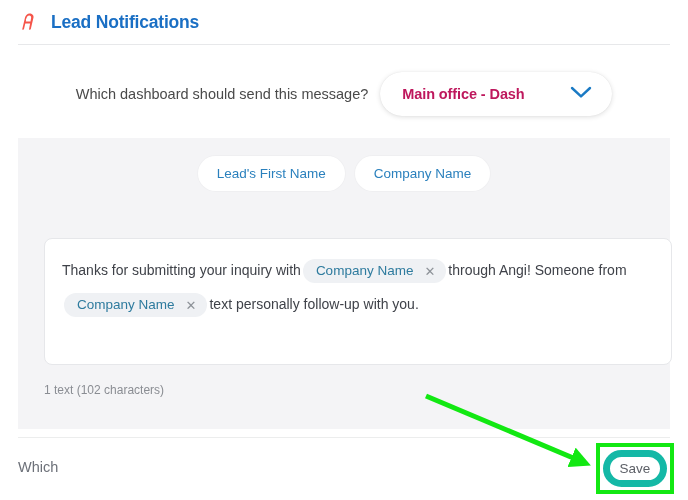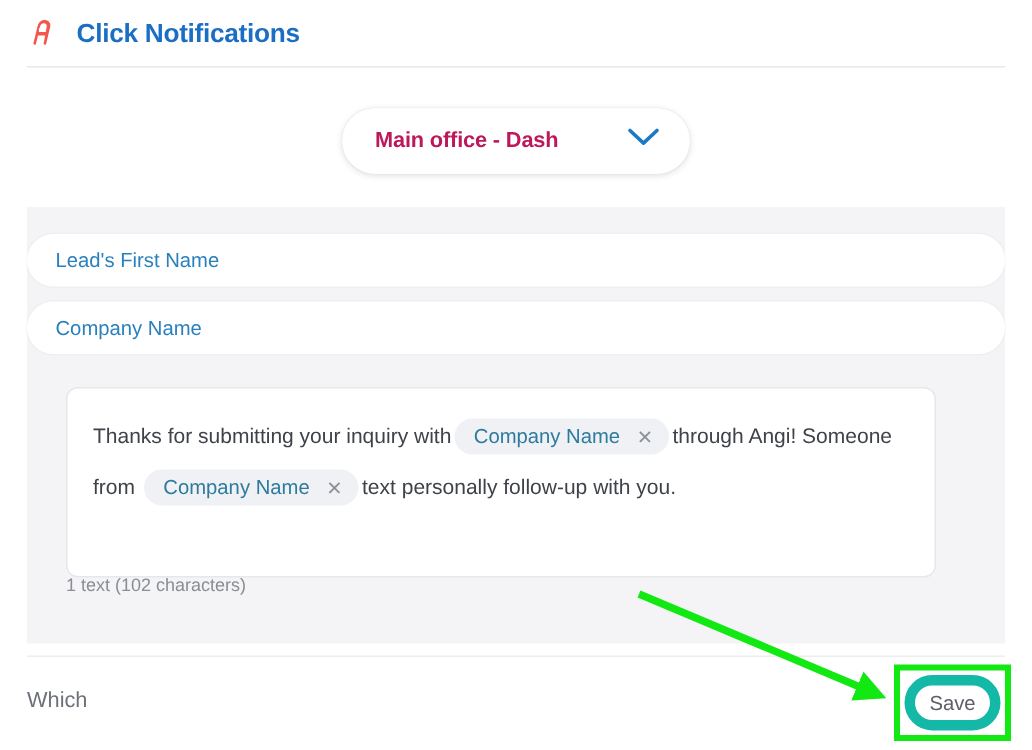--- a/index.html
+++ b/index.html
@@ -100,41 +100,40 @@
     color: #4e5158;
     padding-top: 18px;
   }
   .merge-head b { color: #2c2f36; font-weight: bold; }
 
   .pills {
     display: flex;
     justify-content: center;
     gap: 10px;
     margin-top: 18px;
-    flex-direction: column;
   }
   .pill {
     background: #ffffff;
     border-radius: 18px;
     height: 35px;
     display: flex;
     align-items: center;
     padding: 0 19px;
     font-size: 13.5px;
     color: #2a80bd;
     cursor: pointer;
     box-shadow: 0 0 0 1px rgba(0,0,0,0.02);
   }
 
   
   .composer {
     position: absolute;
     left: 26px;
-    top: 120px;
-    width: 580px;
+    top: 100px;
+    width: 628px;
     height: 127px;
     background: #ffffff;
     border: 1px solid #e6e7ea;
     border-radius: 8px;
     box-sizing: border-box;
     padding: 14px 17px;
     font-size: 14px;
     color: #3f4249;
     line-height: 34px;
     cursor: text;
@@ -221,25 +220,26 @@
 </head>
 <body>
 
 <div class="header">
   <span class="logo">
     <svg width="22" height="22" viewBox="0 0 22 22">
       <path d="M11.6 2.4 C9.4 2.4 7.6 4.2 7.0 6.6 L4.3 17.9 C4.2 18.4 4.6 18.8 5.1 18.8 C5.5 18.8 5.9 18.5 6.0 18.1 L7.3 12.6 L12.1 12.6 L11.1 17.9 C11.0 18.4 11.4 18.8 11.9 18.8 C12.3 18.8 12.7 18.5 12.8 18.1 L15.5 6.6 C16.0 4.2 14.0 2.4 11.6 2.4 Z M7.8 10.4 L8.6 7.0 C8.9 5.5 9.9 4.5 11.2 4.5 C12.6 4.5 13.4 5.5 13.1 7.0 L12.5 10.4 Z" fill="#f5554a"></path>
       <circle cx="9.0" cy="8.6" r="1.15" fill="#ffffff"></circle>
     </svg>
   </span>
-  <span class="page-title">Click Notifications</span>
+  <span class="page-title">Lead Notifications</span>
 </div>
 <div class="divider-top"></div>
 
 <div class="selector-row">
+  <span class="selector-label">Which dashboard should send this message?</span>
   <div class="dropdown">
     <span class="dropdown-value">Main office - Dash</span>
     <span class="chevron">
       <svg width="22" height="13" viewBox="0 0 22 13">
         <path d="M2 2 L11 10.4 L20 2" fill="none" stroke="#1a7ac4" stroke-width="2.4" stroke-linecap="round" stroke-linejoin="round"></path>
       </svg>
     </span>
   </div>
 </div>
 

